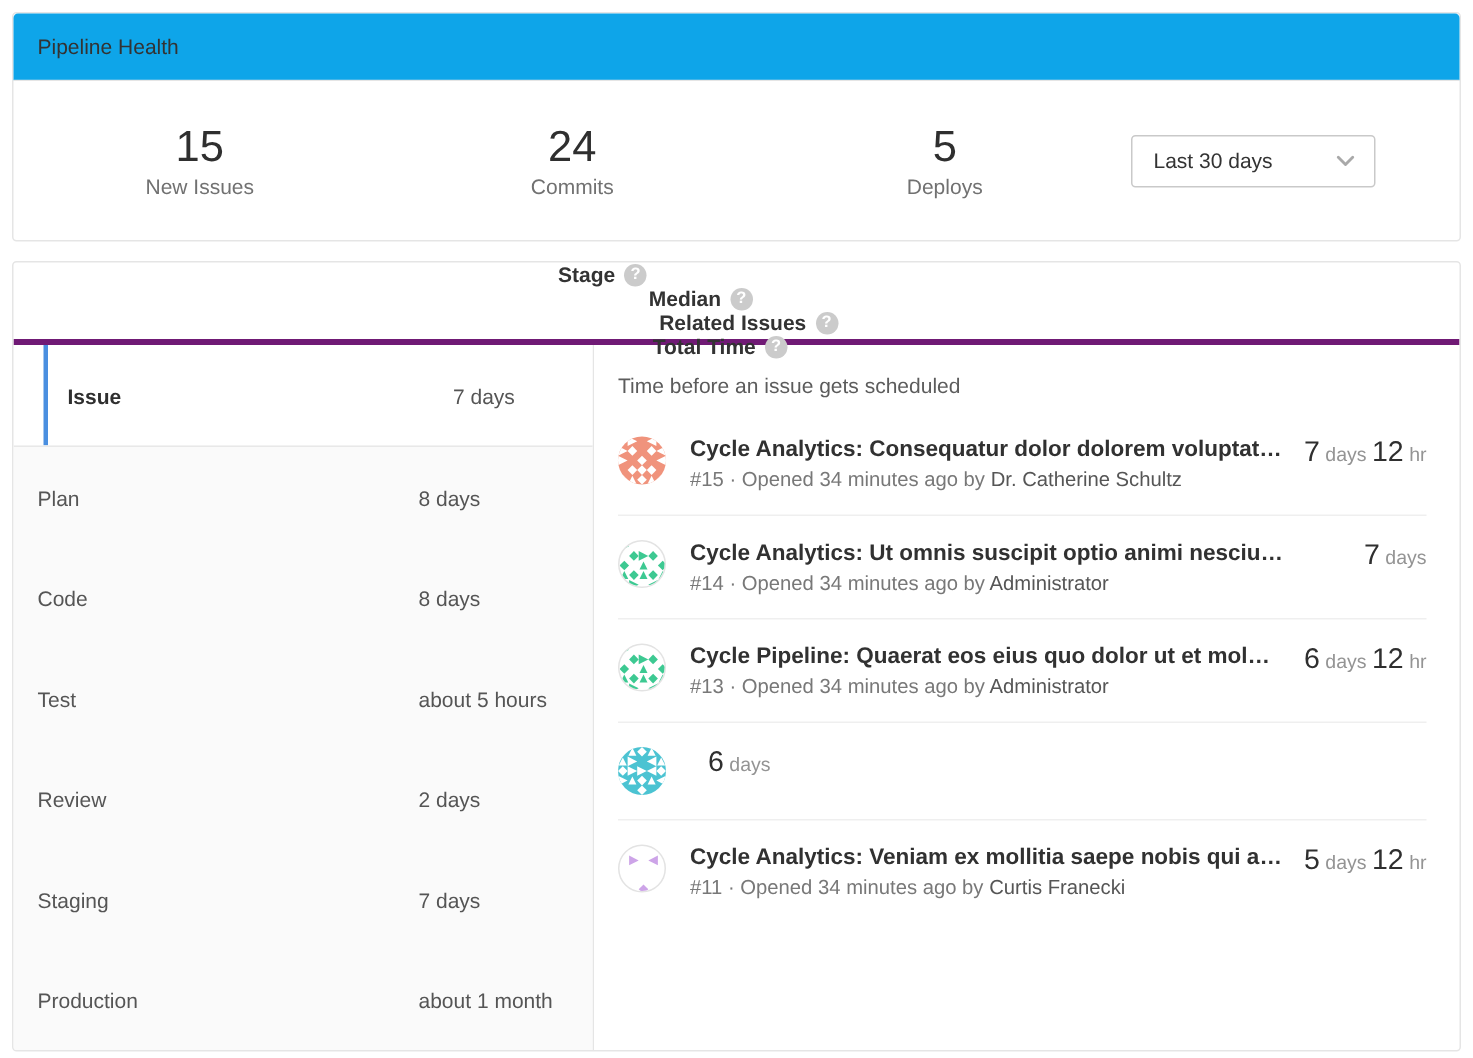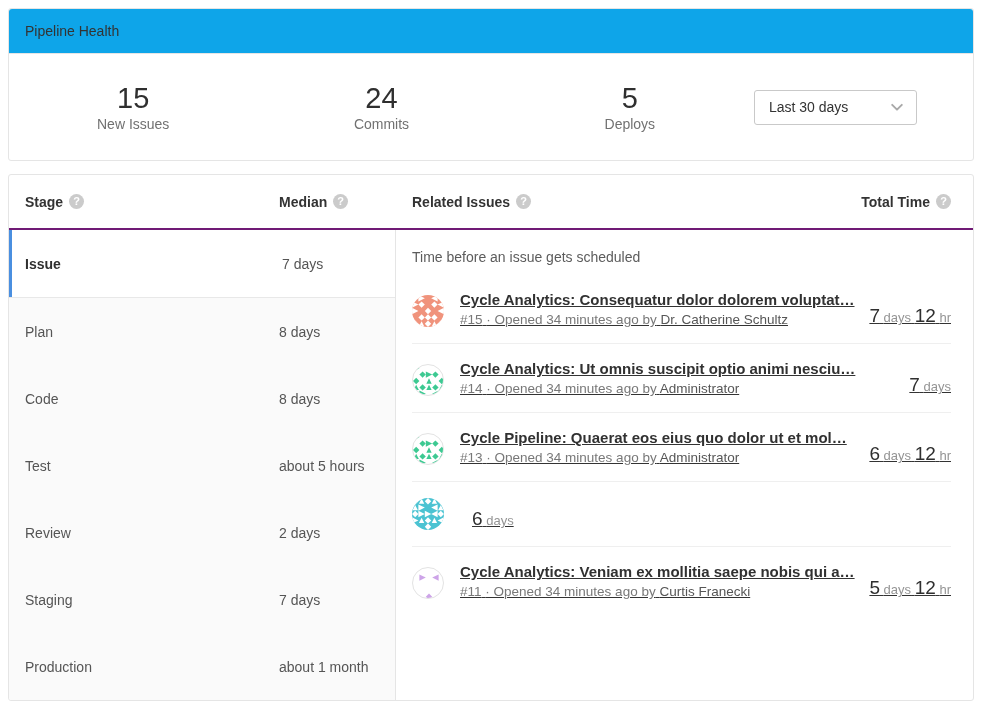--- a/index.html
+++ b/index.html
@@ -51,24 +51,25 @@
     flex: 0 0 auto;
   }
   .chevron { display: inline-flex; }
 
   
   .table-card { margin-top: 13px; overflow: hidden; }
   .table-header {
     display: flex;
     align-items: center;
     height: 55px;
-    border-bottom: 2px solid #701a75;
+    border-bottom: 4px solid #701a75;
     font-size: 14px;
     font-weight: 700;
     color: #333;
+    flex-direction: column;
   }
   .col-stage  { width: 270px; padding-left: 16px; }
   .col-median { width: 117px; }
   .col-related{ flex: 1; padding-left: 16px; }
   .col-total  { padding-right: 22px; text-align: right; }
   .hdr-label { display: inline-flex; align-items: center; gap: 6px; }
   .help-icon {
     display: inline-block;
     width: 15px; height: 15px;
     border-radius: 50%;
@@ -91,35 +92,34 @@
   }
   .stage-row {
     display: flex;
     align-items: center;
     height: 67px;
     font-size: 14px;
     cursor: pointer;
   }
   .stage-row .stage-name { width: 270px; padding-left: 16px; color: #555; }
   .stage-row .stage-median { color: #555; }
-  .stage-row.selected { background: #fff; border-left: 3px solid #4a8fe0; }
+  .stage-row.selected { background: #fff; border-left: 3px solid #4a8fe0; margin-left: 20px; }
   .stage-row.selected .stage-name { padding-left: 13px; color: #2f2f2f; font-weight: 700; }
   .stage-rest {
     background: #fafafa;
     border-top: 1px solid #e8e8e8;
   }
 
   
   .events-panel { flex: 1; padding: 0 22px 0 16px; min-width: 0; }
   .events-desc { padding: 19px 0 10px; font-size: 14px; color: #5c5c5c; }
   .event {
     display: flex;
-    align-items: flex-end;
+    align-items: flex-start;
     padding: 16px 0;
-    text-decoration: underline;
   }
   .event + .event { border-top: 1px solid #efefef; }
   .avatar {
     width: 32px; height: 32px;
     flex: 0 0 32px;
     border-radius: 50%;
     overflow: hidden;
     margin-right: 16px;
   }
   .event-main { flex: 1; min-width: 0; }

